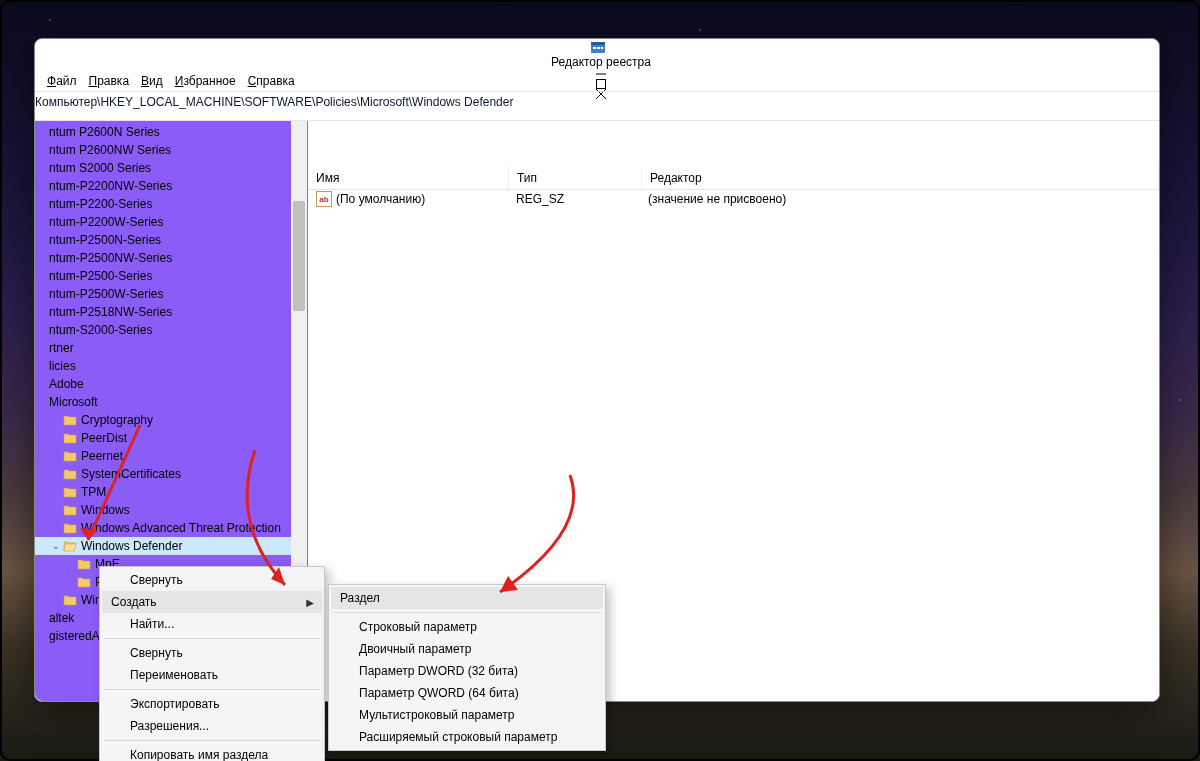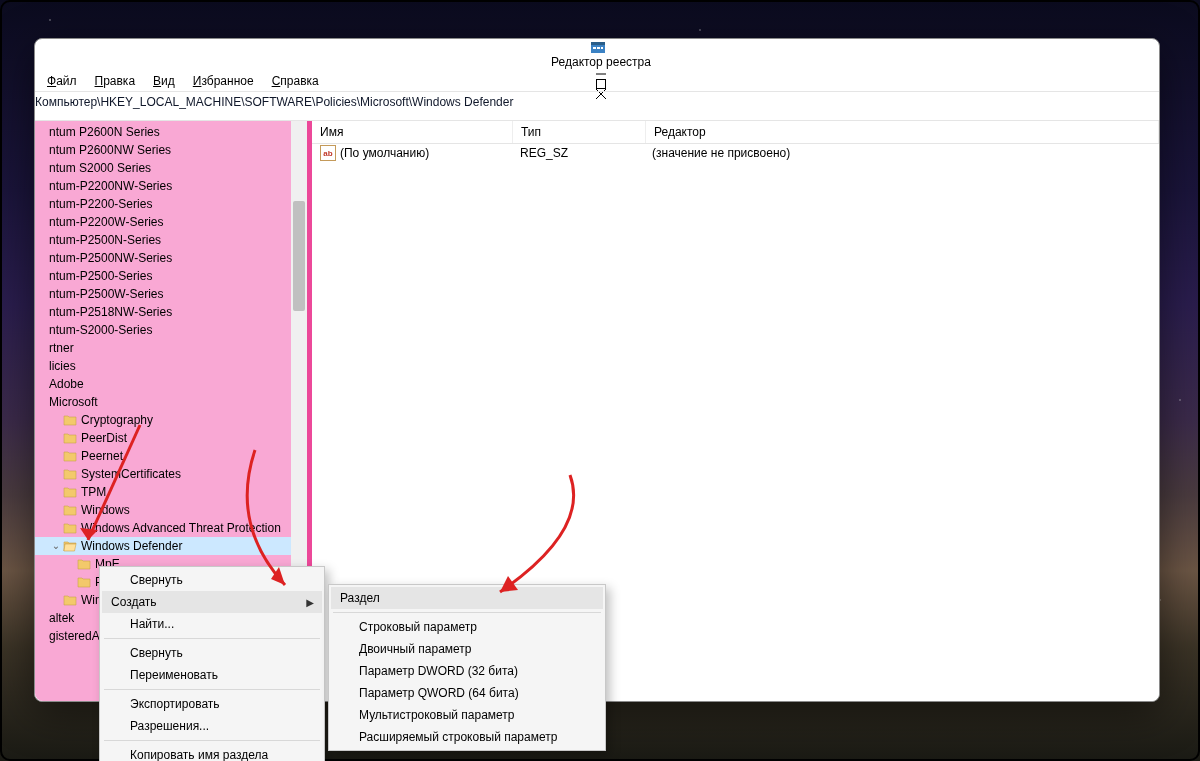--- a/index.html
+++ b/index.html
@@ -83,21 +83,21 @@
     width: 46px; height: 32px;
     display: flex; align-items: center; justify-content: center;
   }
   .win-btn svg { width: 10px; height: 10px; }
   .win-btn.close { border-top-right-radius: 8px; }
 
   .menubar {
     height: 20px;
     display: flex;
     align-items: center;
-    gap: 6px;
+    gap: 0;
     padding: 0 6px;
   }
   .menubar span {
     padding: 2px 6px;
     text-decoration: underline;
     text-decoration-color: rgba(0,0,0,0);
   }
   .menubar span::first-letter { text-decoration: underline; }
 
   .addressbar {
@@ -115,24 +115,24 @@
     flex: 1;
     display: flex;
     min-height: 0;
     border-bottom-left-radius: 8px;
     border-bottom-right-radius: 8px;
   }
 
   
   .tree-pane {
     width: 272px;
-    border-right: 5px solid #ec4899;
+    border-right: 1px solid #ec4899;
     overflow: hidden;
     position: relative;
-    background:#f9a8d4;
+    background:#8b5cf6;
     border-bottom-left-radius: 8px;
   }
   .tree-scroll {
     position:absolute;
     right:0; top:0; width:16px; height:100%;
     background:#f0f0f0;
   }
   .tree-thumb {
     position:absolute; left:2px; right:2px;
     top: 80px; height: 110px;
@@ -164,20 +164,21 @@
   .indent0 { padding-left: 0px; }
   .indent1 { padding-left: 14px; }
   .indent2 { padding-left: 28px; }
 
   
   .values-pane {
     flex:1;
     display:flex; flex-direction:column;
     background:#fff;
     border-bottom-right-radius: 8px;
+    margin-top: 46px;
   }
   .val-header {
     display:flex;
     height: 22px;
     align-items:center;
     border-bottom: 1px solid #e5e5e5;
     font-size:12px;
   }
   .val-header .col {
     padding: 0 8px;

